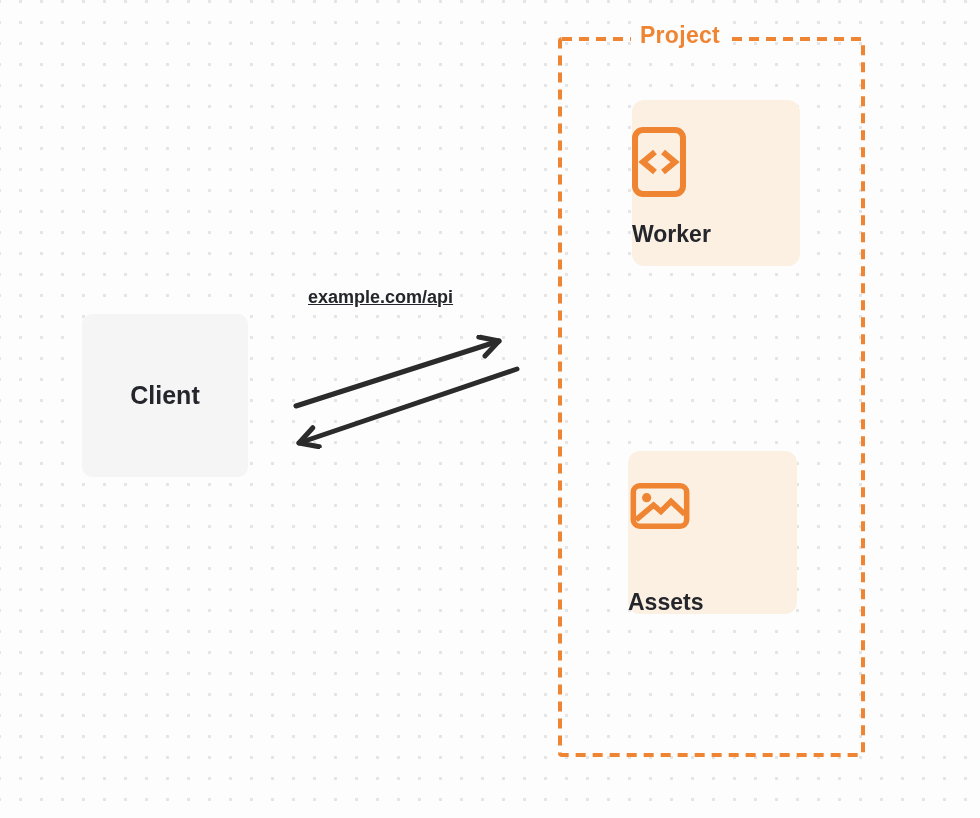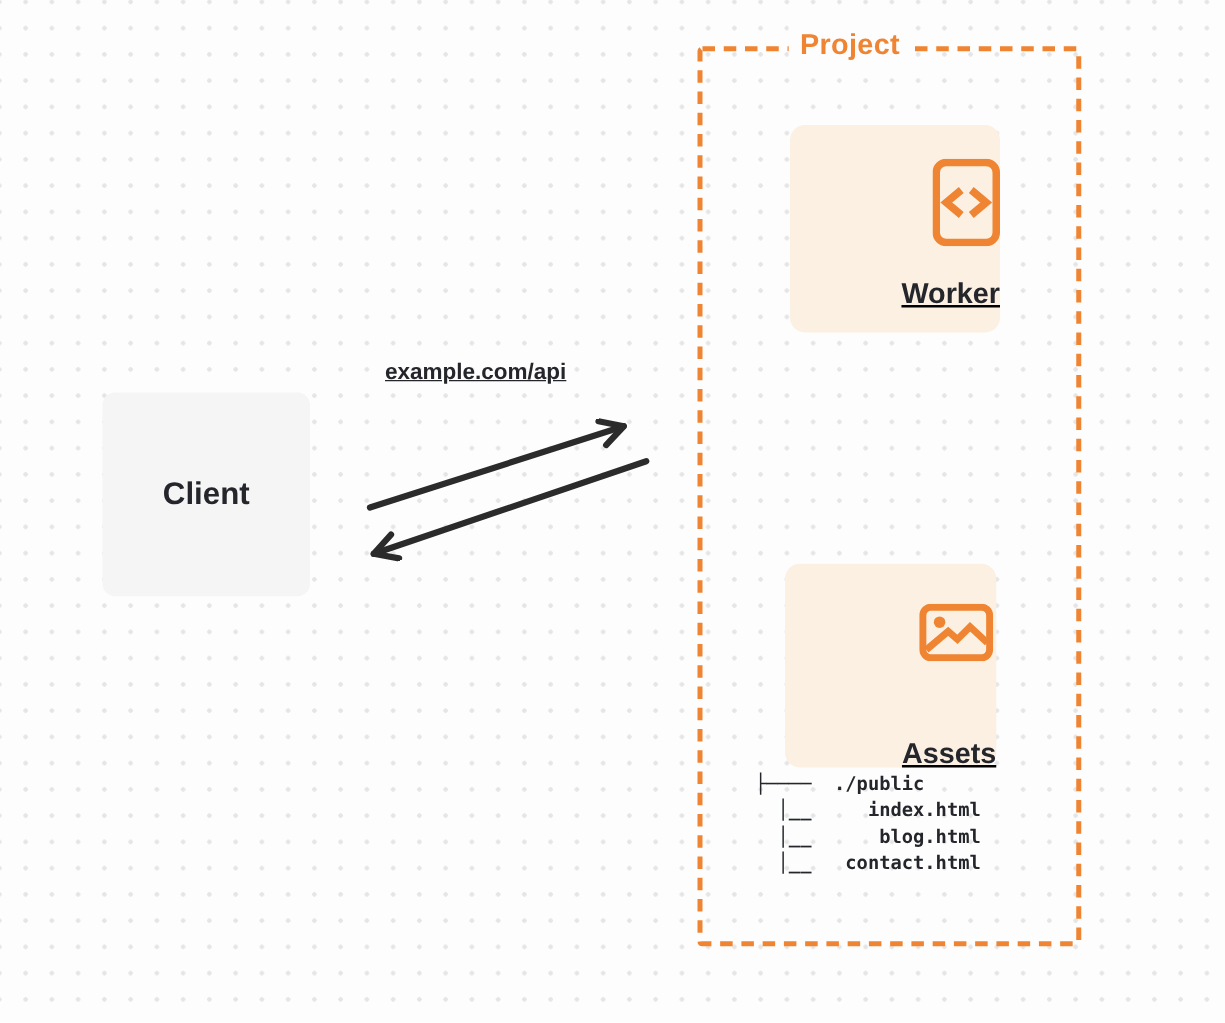--- a/index.html
+++ b/index.html
@@ -40,23 +40,22 @@
     padding: 0 9px;
     line-height: 30px;
     letter-spacing: 0.3px;
     white-space: nowrap;
   }
   .node-card {
     position: absolute;
     box-sizing: border-box;
     display: flex;
     flex-direction: column;
-    align-items: flex-end;
+    align-items: flex-start;
     border-radius: 12px;
-    text-decoration: underline;
   }
   .cream {
     background: #FBF0E2;
   }
   .worker-card {
     left: 632px; top: 100px;
     width: 168px; height: 166px;
     padding-top: 27px;
     gap: 26px;
   }
@@ -157,18 +156,14 @@
 
   <div class="node-card cream assets-card">
     <svg class="icon-svg" width="64" height="50" viewBox="0 0 64 50">
       <rect class="stroke" x="3" y="3" width="58" height="44" rx="7"></rect>
       <circle class="fill" cx="17.5" cy="16" r="5"></circle>
       <path class="stroke" d="M6 40 L25 24 L33 31 L44 20 L59 34"></path>
     </svg>
     <span class="node-label">Assets</span>
   </div>
 
-  <pre class="file-tree">├────  ./public
-  │__     index.html
-  │__      blog.html
-  │__   contact.html</pre>
 
 </div>
 
 </body></html>

